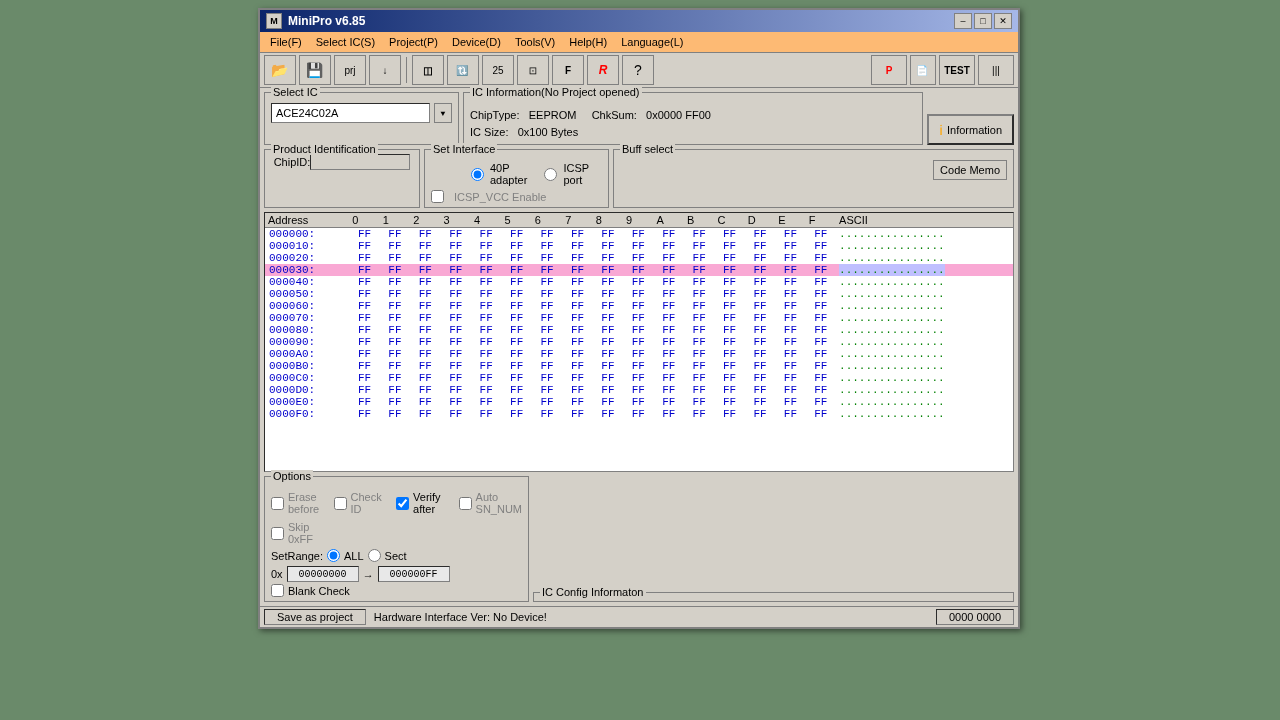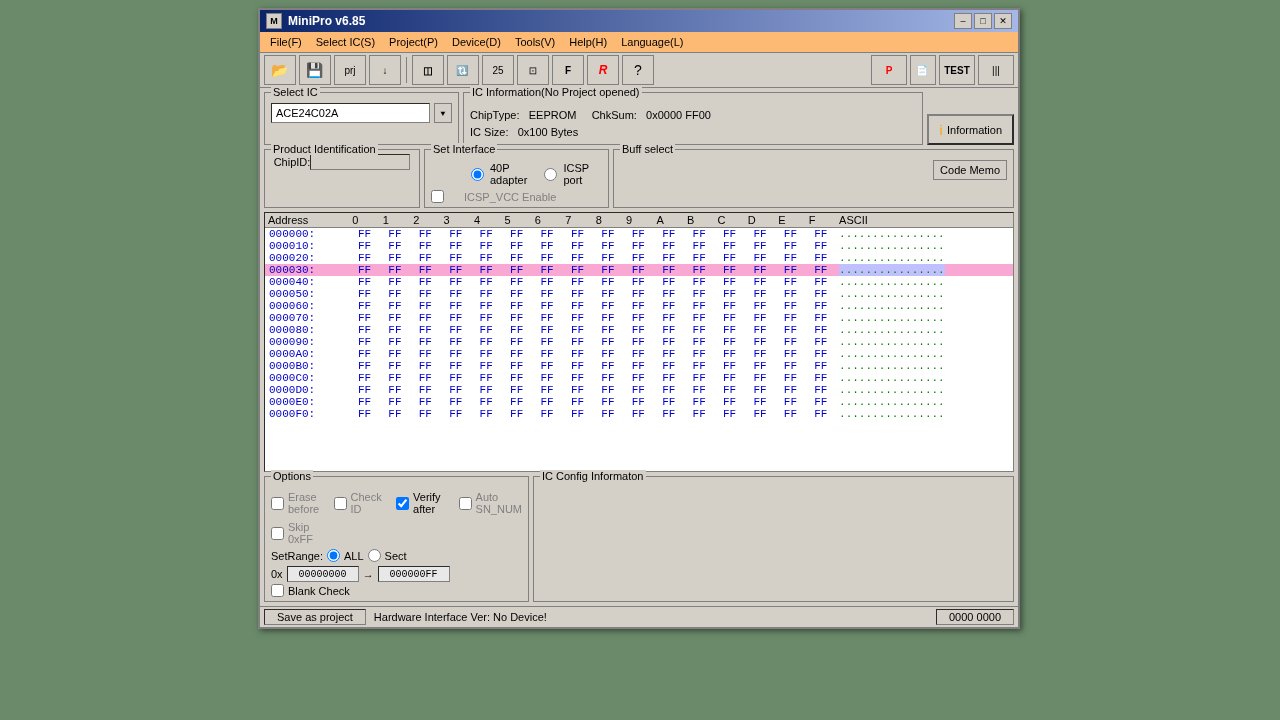--- a/index.html
+++ b/index.html
@@ -236,20 +236,21 @@
     .hex-table td.ascii-col {
       color: #008000;
       text-align: left;
     }
     .hex-table tr.selected td {
       background: #f9a8d4;
     }
     .options-config-row {
       display: flex;
       gap: 4px;
+      align-items: flex-end;
     }
     .options-group {
       width: 265px;
     }
     .ic-config-group {
       flex: 1;
     }
     .checkbox-row {
       display: flex;
       align-items: center;
@@ -379,21 +380,21 @@
         </div>
       </div>
       <div class="group-box set-interface-group">
         <span class="group-box-title">Set Interface</span>
         <div class="radio-row">
           <input type="radio" name="iface" checked="" style="">
           <label>40P adapter</label>
           <input type="radio" name="iface" style="">
           <label>ICSP port</label>
         </div>
-        <div style="display:flex; align-items:center; gap:20px; margin-top:4px; font-size:11px; font-family:Arial,sans-serif;">
+        <div style="display:flex; align-items:center; gap:10px; margin-top:4px; font-size:11px; font-family:Arial,sans-serif;">
           <input type="checkbox" style="">
           <label class="disabled-text">ICSP_VCC Enable</label>
         </div>
       </div>
       <div class="group-box buff-select-group">
         <span class="group-box-title">Buff select</span>
         <div style="display:flex; justify-content:flex-end; margin-top:6px;">
           <button class="code-memo-btn">Code Memo</button>
         </div>
       </div>

